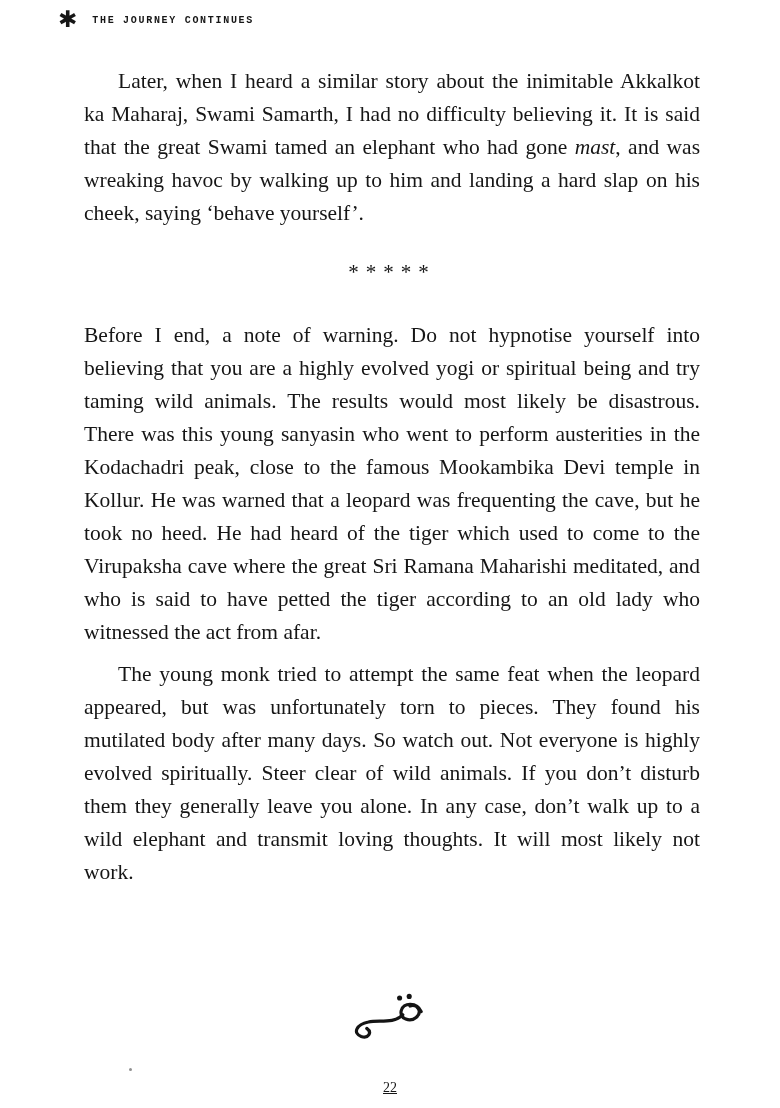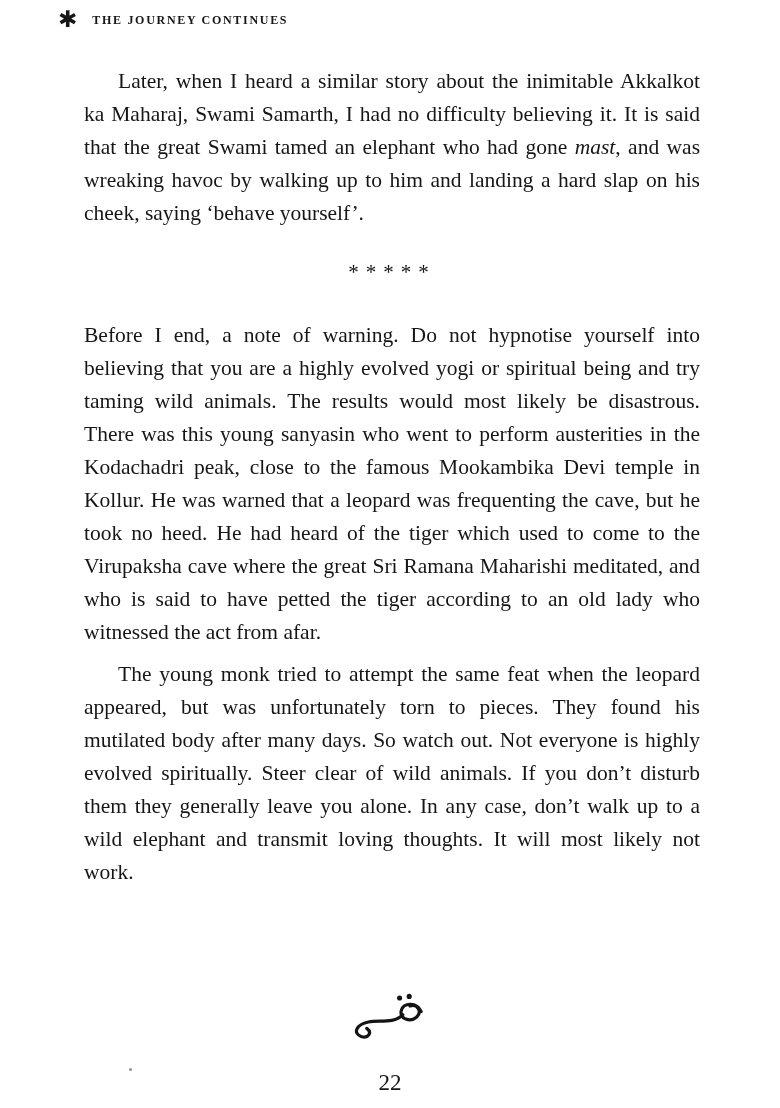--- a/index.html
+++ b/index.html
@@ -14,23 +14,23 @@
   }
   .running-head {
     position:absolute; top:8px; left:58px;
     display:flex; align-items:center;
   }
   .running-head .orn {
     font-family:"DejaVu Sans",sans-serif;
     font-size:23px; line-height:1; font-weight:bold;
   }
   .running-head .title {
-    font-size:12px; font-weight:bold;
+    font-size:10px; font-weight:bold;
     letter-spacing:1.7px; text-transform:uppercase;
-    margin-left:15px; position:relative; top:1px;
+    margin-left:15px; position:relative; top:1px;font-family:Liberation Mono, monospace;
   }
   .body-text {
     position:absolute; top:56px; left:75px; width:634px;
     font-size:21.5px; line-height:33px;
     text-align:justify;
     text-justify:inter-word;
   }
   .body-text p { margin:9px; }
   .body-text p.indent { text-indent:34px; }
   .body-text em { font-style:italic; }
@@ -40,21 +40,21 @@
     margin:26px 0 30px 0;
     line-height:33px;
   }
   .bottom-ornament {
     position:absolute; top:992px; left:50%;
     transform:translateX(-50%);
   }
   .bottom-ornament svg { display:block; }
   .page-number {
     position:absolute; bottom:12px; left:0; width:100%;
-    text-align:center; font-size:23px;
+    text-align:center; font-size:14px;text-decoration:underline;
   }
   .stray-mark {
     position:absolute; top:1068px; left:129px;
     width:3px; height:3px; border-radius:50%;
     background:#555; opacity:.65;
   }
 </style>
 </head>
 <body>
 

